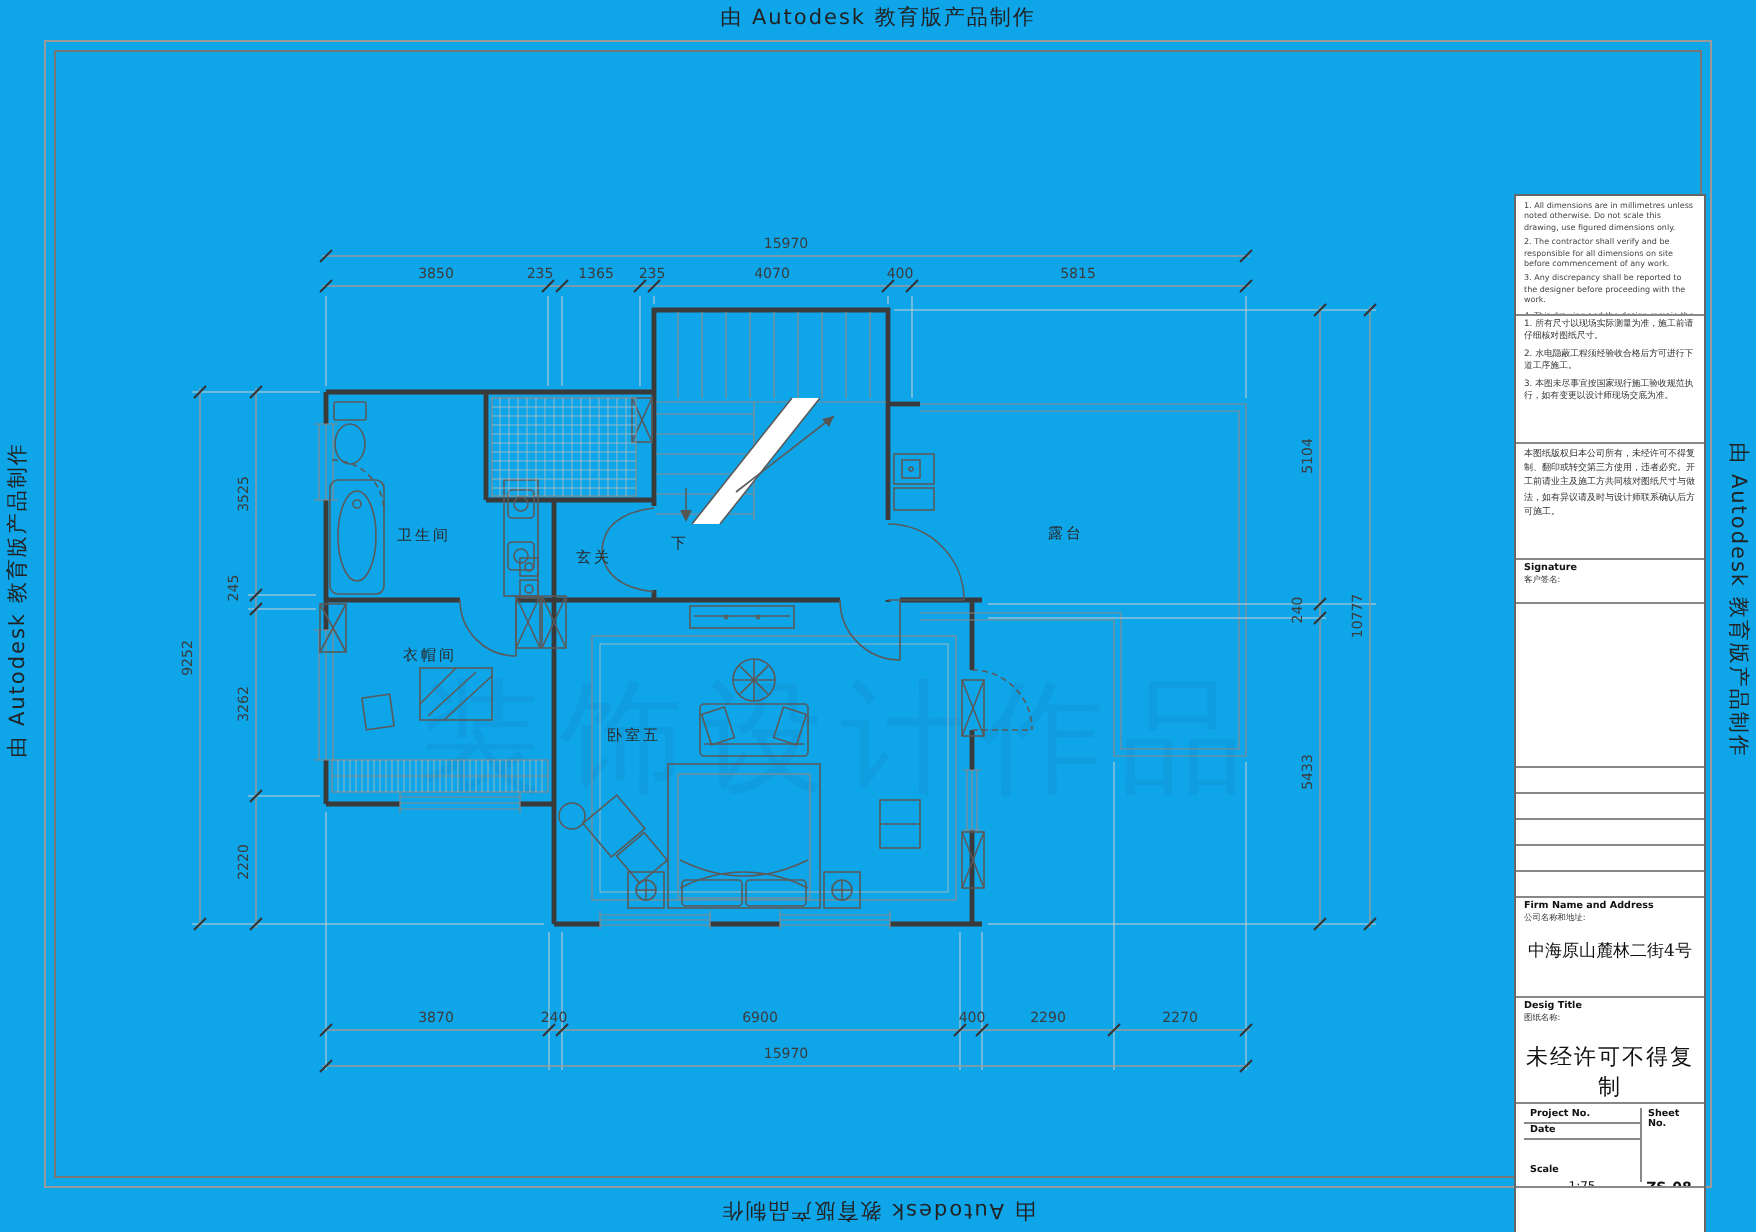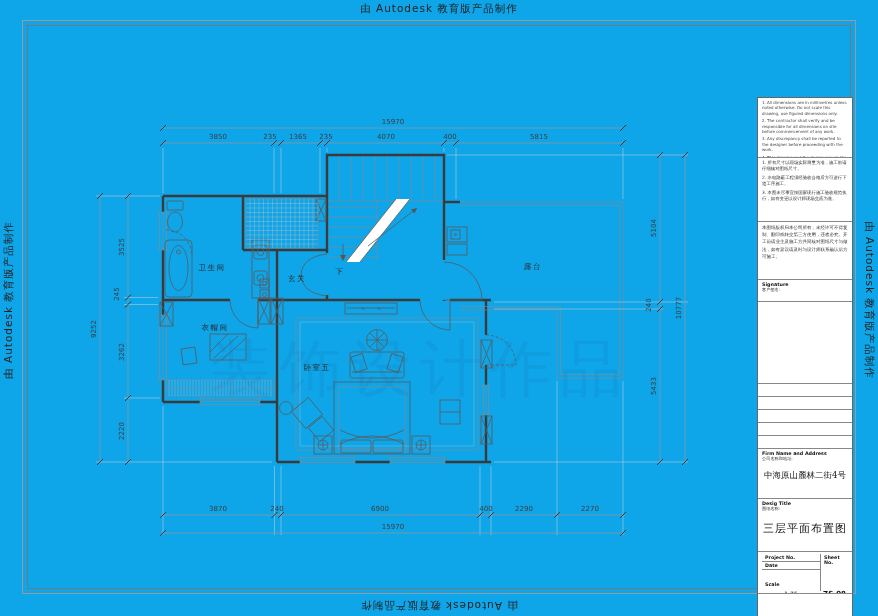--- a/index.html
+++ b/index.html
@@ -388,21 +388,21 @@
     </div>
 
     <div class="sec s-firm">
       <div class="lab">Firm Name and Address</div>
       <div class="labcn">公司名称和地址:</div>
       <div class="addr">中海原山麓林二街4号</div>
     </div>
     <div class="sec s-desig">
       <div class="lab">Desig Title</div>
       <div class="labcn">图纸名称:</div>
-      <div class="dtitle">三层平面布置图</div>
+      <div class="dtitle">未经许可不得复制</div>
     </div>
     <div class="sec s-table">
       <div class="t-left">
         <div class="t-cell lab" style="height:12px">Project No.</div>
         <div class="t-cell lab" style="height:13px">Date</div>
         <div class="t-cell" style="flex:1">
           <span class="lab">Scale</span>
           <div class="scaleval">1:75</div>
         </div>
       </div>

